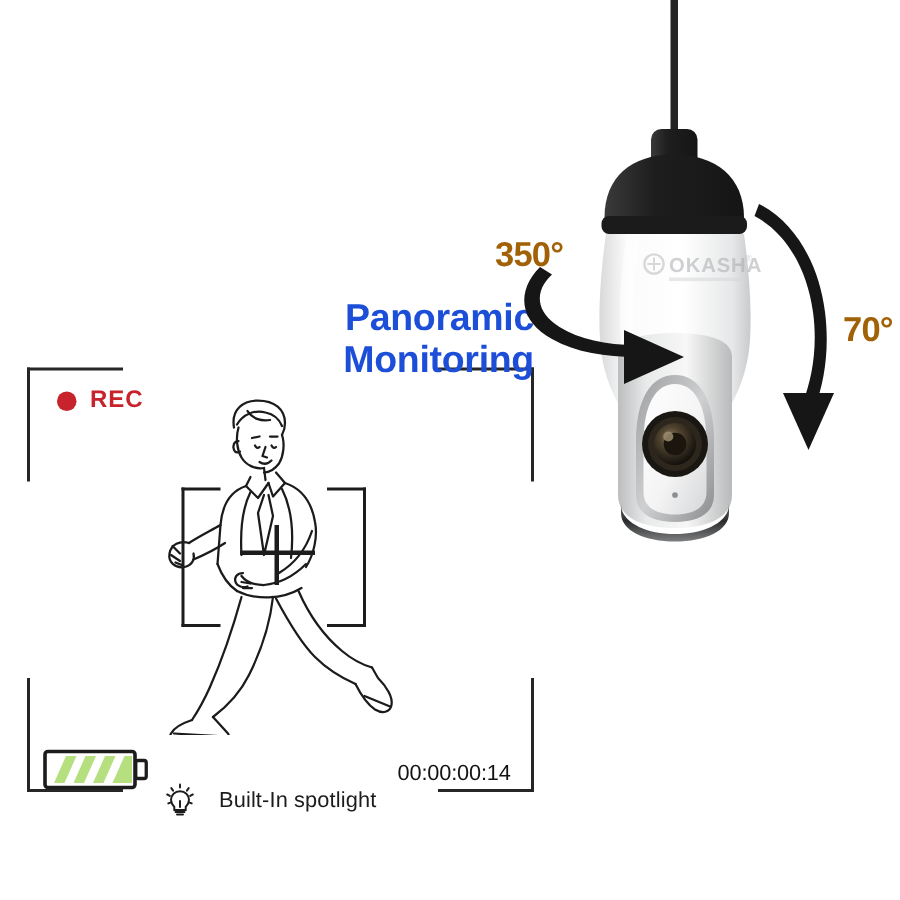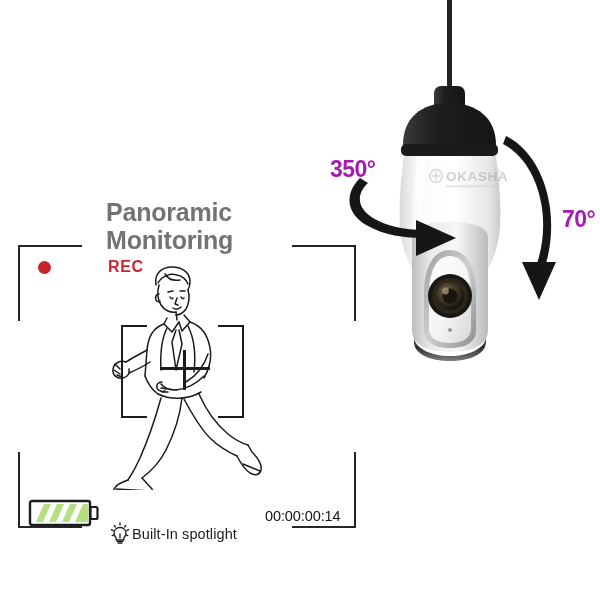--- a/index.html
+++ b/index.html
@@ -42,22 +42,23 @@
   
   #headline {
     position: absolute;
     left: 106px;
     top: 198px;
     width: 250px;
     font-size: 25px;
     font-weight: bold;
     line-height: 1.13;
     letter-spacing: -0.2px;
-    color: #737373;
+    color: #1d4ed8;
     white-space: pre-line;
+    text-align: right;
   }
 
   
   #rec {
     position: absolute;
     left: 38px;
     top: 258px;
     display: flex;
     align-items: center;
     gap: 9px;
@@ -66,21 +67,20 @@
     width: 13px;
     height: 13px;
     border-radius: 50%;
     background: #c8232c;
   }
   #rec .rec-label {
     font-size: 16px;
     font-weight: bold;
     letter-spacing: 0.6px;
     color: #c8232c;
-    margin-left: 48px;
   }
 
   
   .track {
     position: absolute;
     box-sizing: border-box;
   }
   .track-l { left: 121px; top: 325px; width: 26px; height: 93px;
              border-left: 2px solid #1c1c1c; border-top: 2px solid #1c1c1c;
              border-bottom: 2px solid #1c1c1c; }
@@ -96,21 +96,21 @@
   
   #battery { position: absolute; left: 28px; top: 498px; }
 
   
   #spotlight {
     position: absolute;
     left: 110px;
     top: 522px;
     display: flex;
     align-items: center;
-    gap: 2px;
+    gap: 16px;
   }
   #spotlight .sp-label {
     font-size: 14.5px;
     color: #1c1c1c;
     letter-spacing: 0.1px;
   }
 
   
   #timecode {
     position: absolute;
@@ -122,21 +122,21 @@
     color: #131313;
   }
 
   
   #device { position: absolute; left: 300px; top: 0; width: 300px; height: 600px; }
 
   .deg-label {
     position: absolute;
     font-size: 23px;
     font-weight: bold;
-    color: #a21caf;
+    color: #a16207;
     letter-spacing: -0.5px;
   }
   #deg-350 { left: 30px;  top: 156px; }
   #deg-90  { left: 262px; top: 206px; }
 </style>
 </head>
 <body>
 
 <div id="stage">
 

